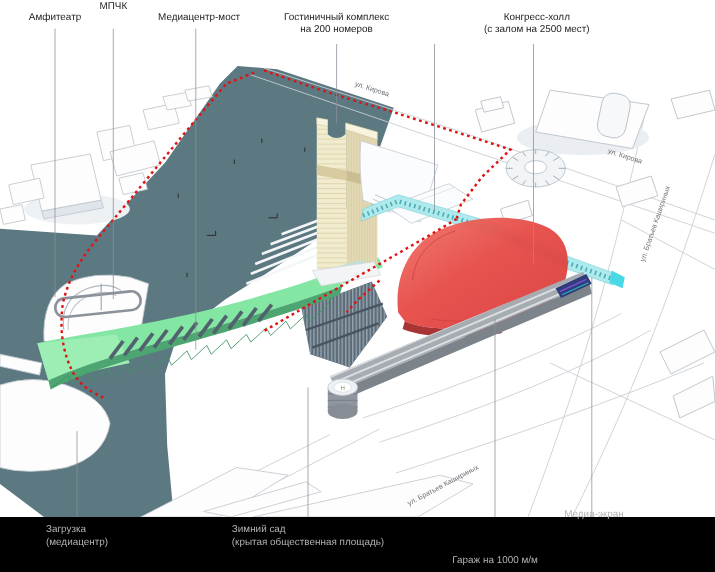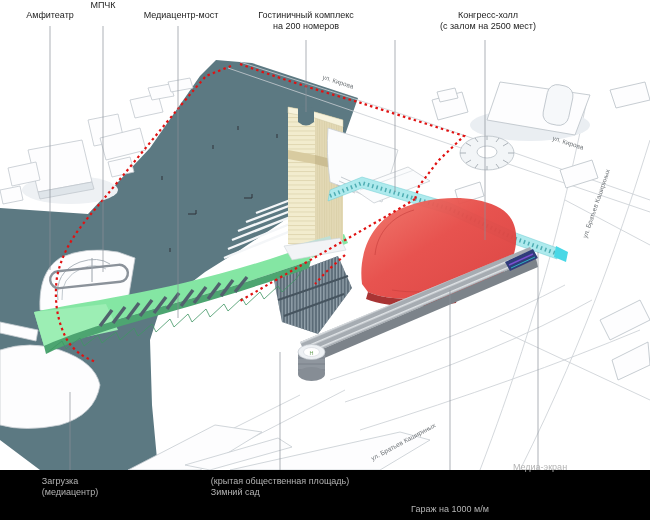--- a/index.html
+++ b/index.html
@@ -281,22 +281,22 @@
   <div class="street" style="left:552px;top:139px;transform:rotate(18deg)">ул. Кирова</div>
   <div class="street" style="left:560px;top:200px;transform:rotate(-71deg)">ул. Братьев Кашириных</div>
   <div class="street" style="left:367px;top:438px;transform:rotate(-28deg)">ул. Братьев Кашириных</div>
 
   <div class="footer"></div>
   <div class="flbl" style="left:70px;top:476px">
     <div>Загрузка</div>
       <div>(медиацентр)</div>
   </div>
   <div class="flbl" style="left:280px;top:476px">
-    <div>(крытая общественная площадь)</div>
-      <div>Зимний сад</div>
+    <div>Зимний сад</div>
+      <div>(крытая общественная площадь)</div>
   </div>
   <div class="flbl" style="left:450px;top:504px">
     <div>Гараж на 1000 м/м</div>
       <div></div>
   </div>
   <div class="flbl" style="left:540px;top:462px">
     <div>Медиа-экран</div>
       <div></div>
   </div>
 

